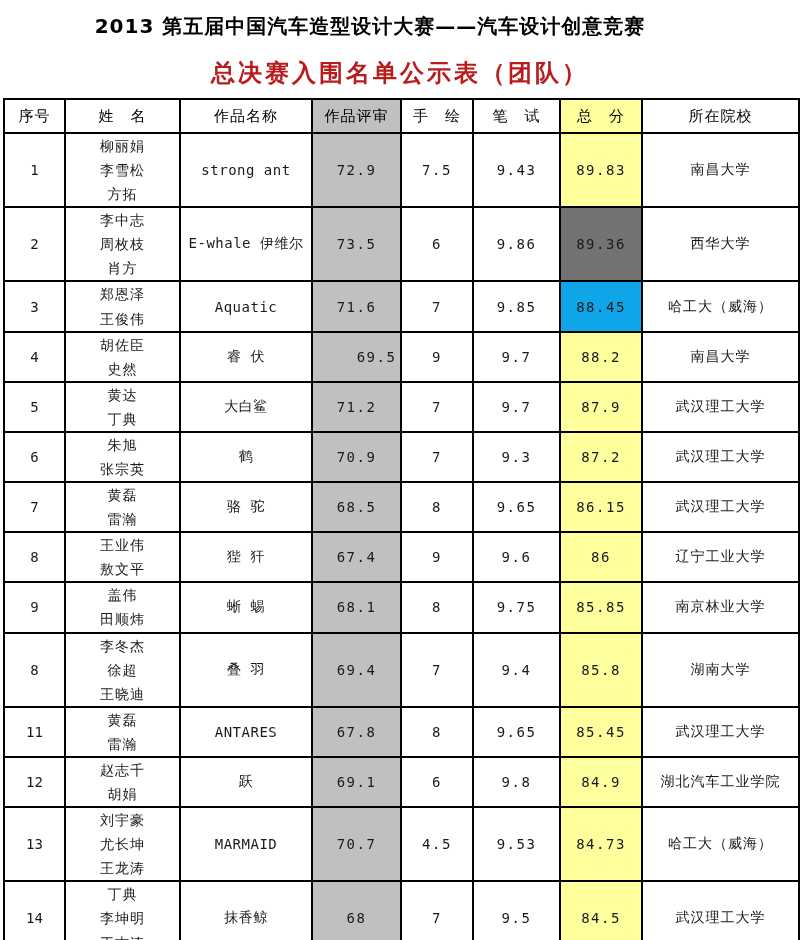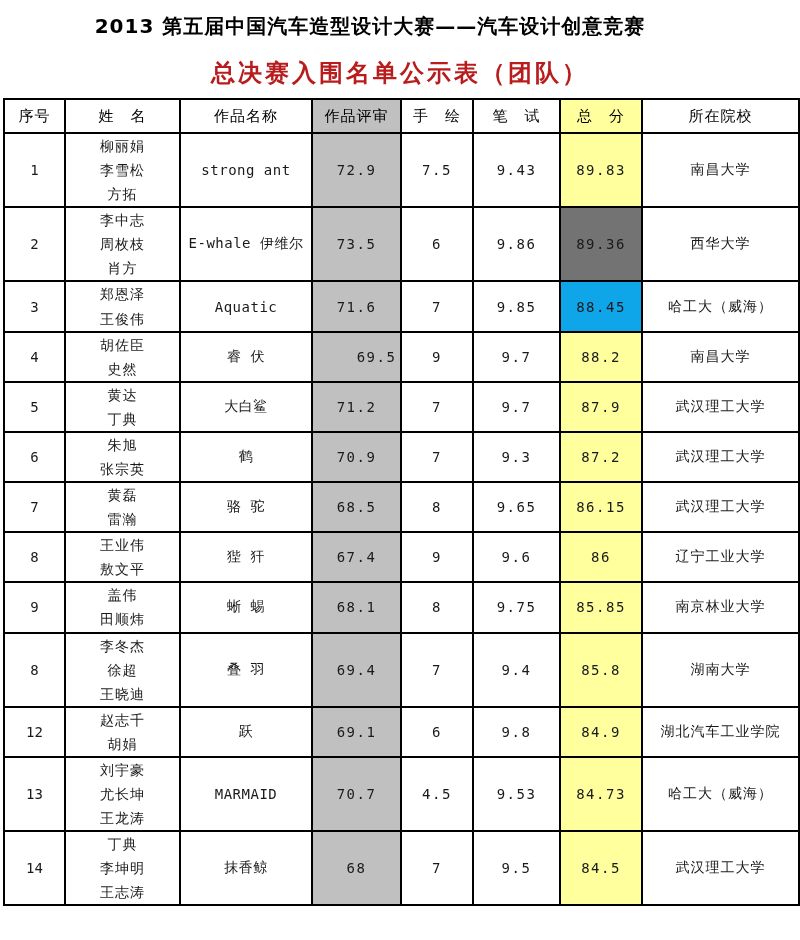--- a/index.html
+++ b/index.html
@@ -148,20 +148,30 @@
         <td class="cell-no">8</td>
         <td class="cell-names"><span>李冬杰</span><br><span>徐超</span><br><span>王晓迪</span></td>
         <td class="cell-work">叠 羽</td>
         <td class="cell-num" style="background: rgb(192, 192, 192);">69.4</td>
         <td class="cell-num">7</td>
         <td class="cell-num">9.4</td>
         <td class="cell-num" style="background: rgb(255, 255, 158);">85.8</td>
         <td class="cell-school">湖南大学</td>
       </tr>
       <tr style="height: 49px;">
+        <td class="cell-no">11</td>
+        <td class="cell-names"><span>黄磊</span><br><span>雷瀚</span></td>
+        <td class="cell-work">ANTARES</td>
+        <td class="cell-num" style="background: rgb(192, 192, 192);">67.8</td>
+        <td class="cell-num">8</td>
+        <td class="cell-num">9.65</td>
+        <td class="cell-num" style="background: rgb(255, 255, 158);">85.45</td>
+        <td class="cell-school">武汉理工大学</td>
+      </tr>
+      <tr style="height: 49px;">
         <td class="cell-no">12</td>
         <td class="cell-names"><span>赵志千</span><br><span>胡娟</span></td>
         <td class="cell-work">跃</td>
         <td class="cell-num" style="background: rgb(192, 192, 192);">69.1</td>
         <td class="cell-num">6</td>
         <td class="cell-num">9.8</td>
         <td class="cell-num" style="background: rgb(255, 255, 158);">84.9</td>
         <td class="cell-school">湖北汽车工业学院</td>
       </tr>
       <tr style="height: 73px;">

